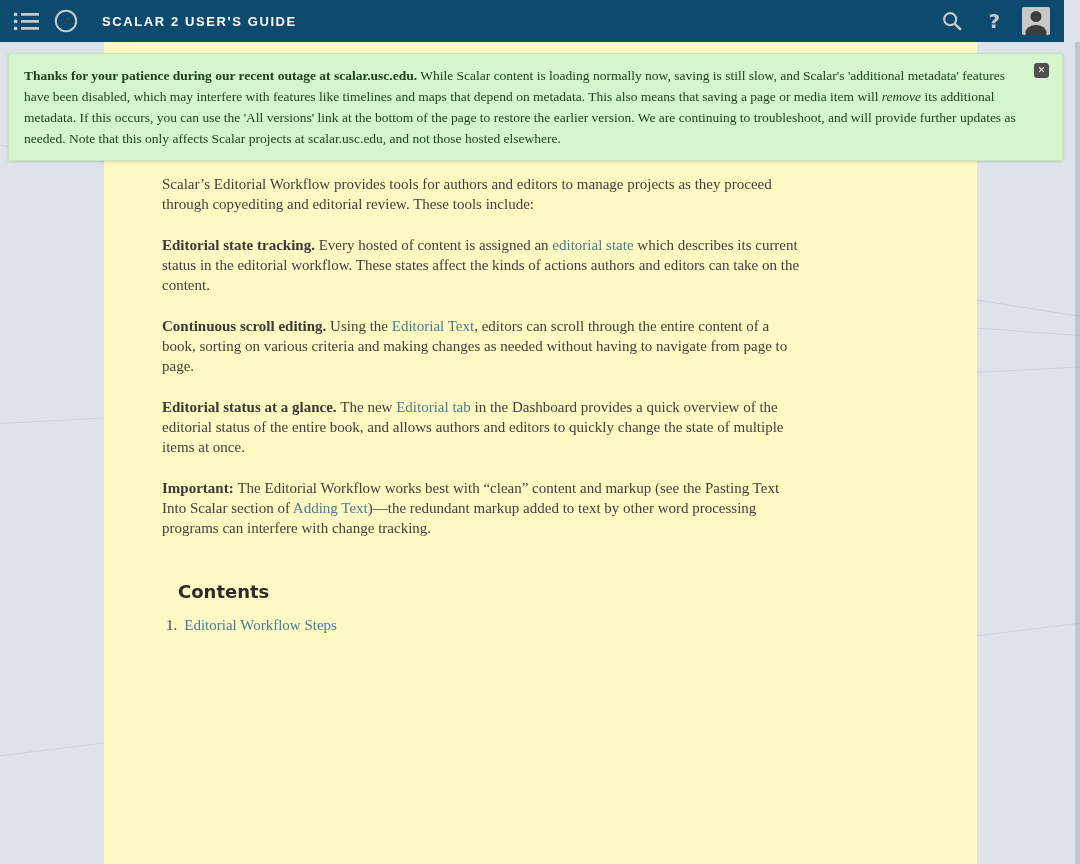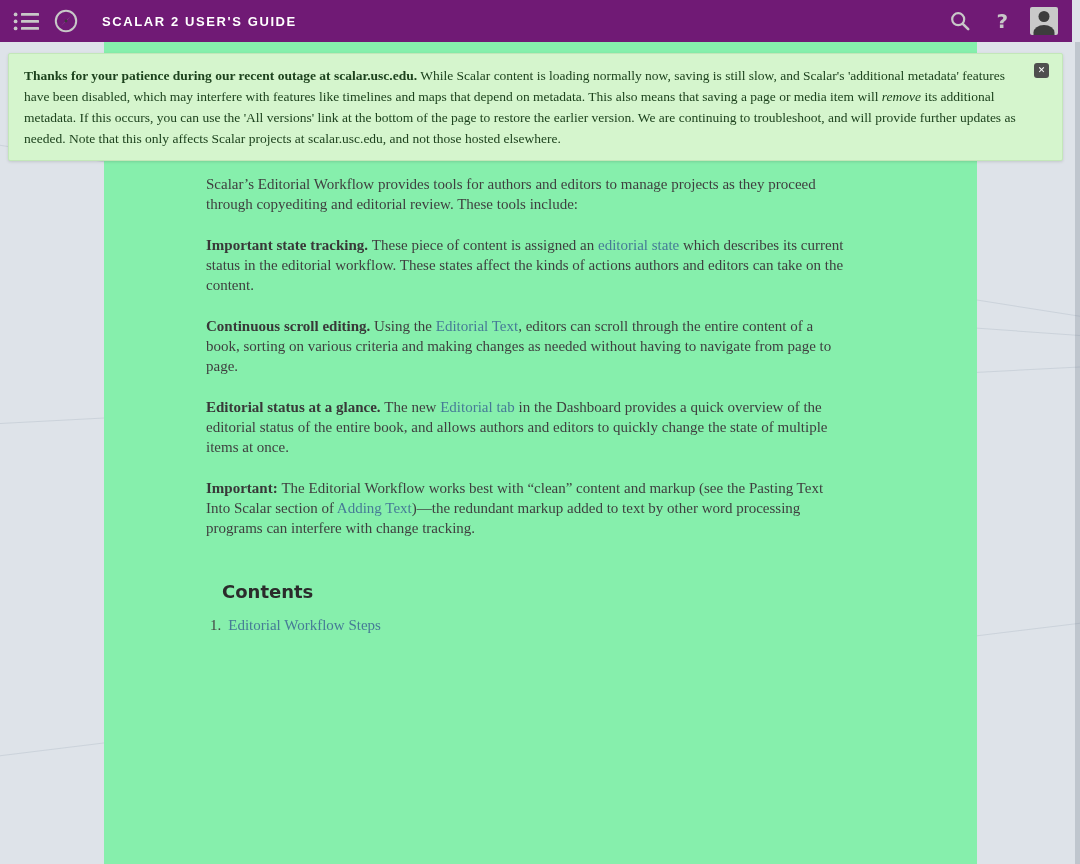--- a/index.html
+++ b/index.html
@@ -20,22 +20,22 @@
     background: rgba(90,110,135,0.14);
     pointer-events: none;
   }
   .bg-line.l1 { top: 235px; left: -180px; transform: rotate(9deg); }
   .bg-line.l2 { top: 390px; left: -120px; transform: rotate(-3deg); }
   .bg-line.l3 { top: 330px; left: 260px; transform: rotate(4deg); }
   .bg-line.l4 { top: 700px; left: -300px; transform: rotate(-7deg); }
 
   
   header {
-    position: absolute; top: 0; left: 0; right: 8px; height: 42px;
-    background: #701a75;
+    position: absolute; top: 0; left: 0; right: 16px; height: 42px;
+    background: #0c4a6e;
     display: flex; justify-content: space-between; align-items: center;
     z-index: 30;
   }
   .h-left { display: flex; align-items: center; padding-left: 12px; }
   .h-right { display: flex; align-items: center; gap: 22px; padding-right: 14px; }
   .icon-btn {
     background: none; border: none; padding: 0; margin: 0;
     width: 28px; height: 28px;
     display: flex; align-items: center; justify-content: center;
     cursor: pointer;
@@ -73,23 +73,22 @@
     transform: translateX(-50%);
     width: 21px; height: 15px;
     border-radius: 50% 50% 0 0;
     background: #3d3d3d;
   }
 
   
   .content-panel {
     position: absolute; left: 104px; top: 42px; bottom: 0;
     width: 873px;
-    background: #86efac;
+    background: #fef9c3;
     z-index: 5;
-    padding-left: 44px;
   }
   article {
     padding: 132px 0 0 58px;
     width: 700px;
   }
   article p {
     font: 15px/20px "Liberation Serif", serif;
     color: #3f3f3f;
     margin: 0 0 21px 0;
     width: 642px;
@@ -198,21 +197,21 @@
       <span class="head"></span>
       <span class="torso"></span>
     </button>
   </div>
 </header>
 
 <main class="content-panel">
   <article>
     <div id="paragraphs">
         <p><span>Scalar’s Editorial Workflow provides tools for authors and editors to manage projects as they proceed through copyediting and editorial review. These tools include:</span></p>
-        <p><span class="b">Important state tracking. </span><span>These piece of content is assigned an </span><a href="#">editorial state</a><span> which describes its current status in the editorial workflow. These states affect the kinds of actions authors and editors can take on the content.</span></p>
+        <p><span class="b">Editorial state tracking. </span><span>Every hosted of content is assigned an </span><a href="#">editorial state</a><span> which describes its current status in the editorial workflow. These states affect the kinds of actions authors and editors can take on the content.</span></p>
         <p><span class="b">Continuous scroll editing. </span><span>Using the </span><a href="#">Editorial Text</a><span>, editors can scroll through the entire content of a book, sorting on various criteria and making changes as needed without having to navigate from page to page.</span></p>
         <p><span class="b">Editorial status at a glance. </span><span>The new </span><a href="#">Editorial tab</a><span> in the Dashboard provides a quick overview of the editorial status of the entire book, and allows authors and editors to quickly change the state of multiple items at once.</span></p>
         <p><span class="b">Important: </span><span>The Editorial Workflow works best with “clean” content and markup (see the Pasting Text Into Scalar section of </span><a href="#">Adding Text</a><span>)—the redundant markup added to text by other word processing programs can interfere with change tracking.</span></p>
       </div>
     <h2 class="contents-h">Contents</h2>
     <ol class="contents" id="contents-list">
         <li><span class="num">1.</span><a href="#">Editorial Workflow Steps</a></li>
       </ol>
   </article>
 </main>

